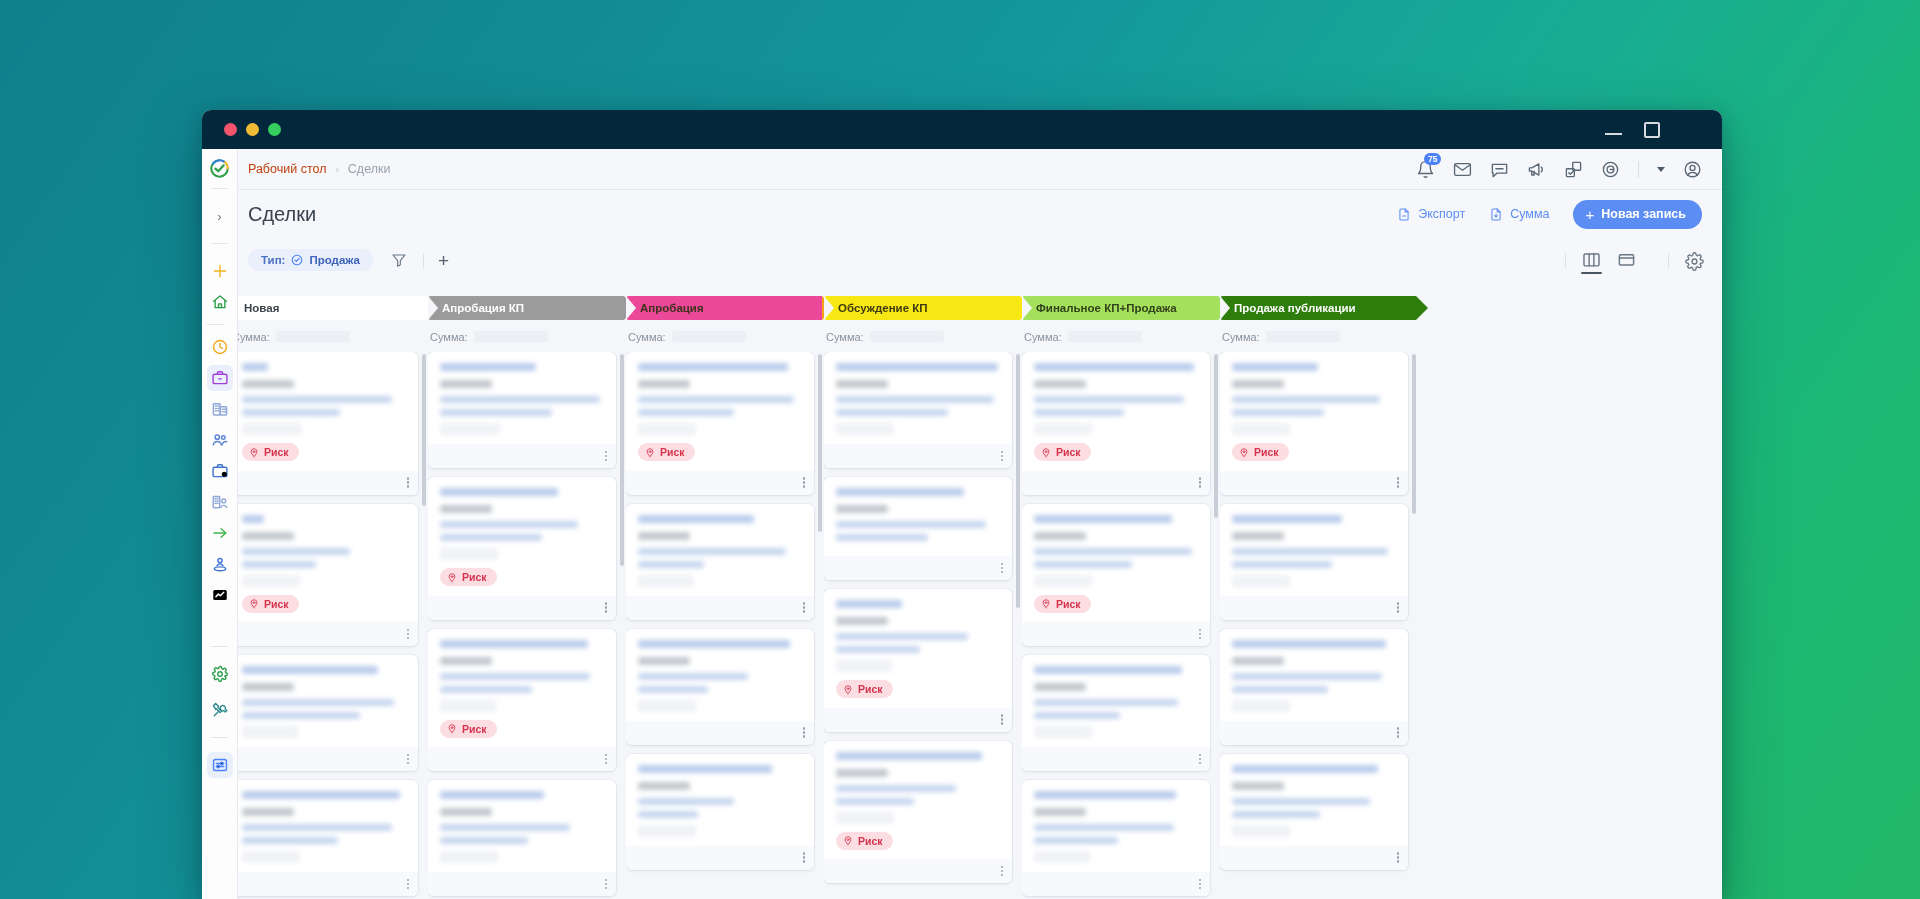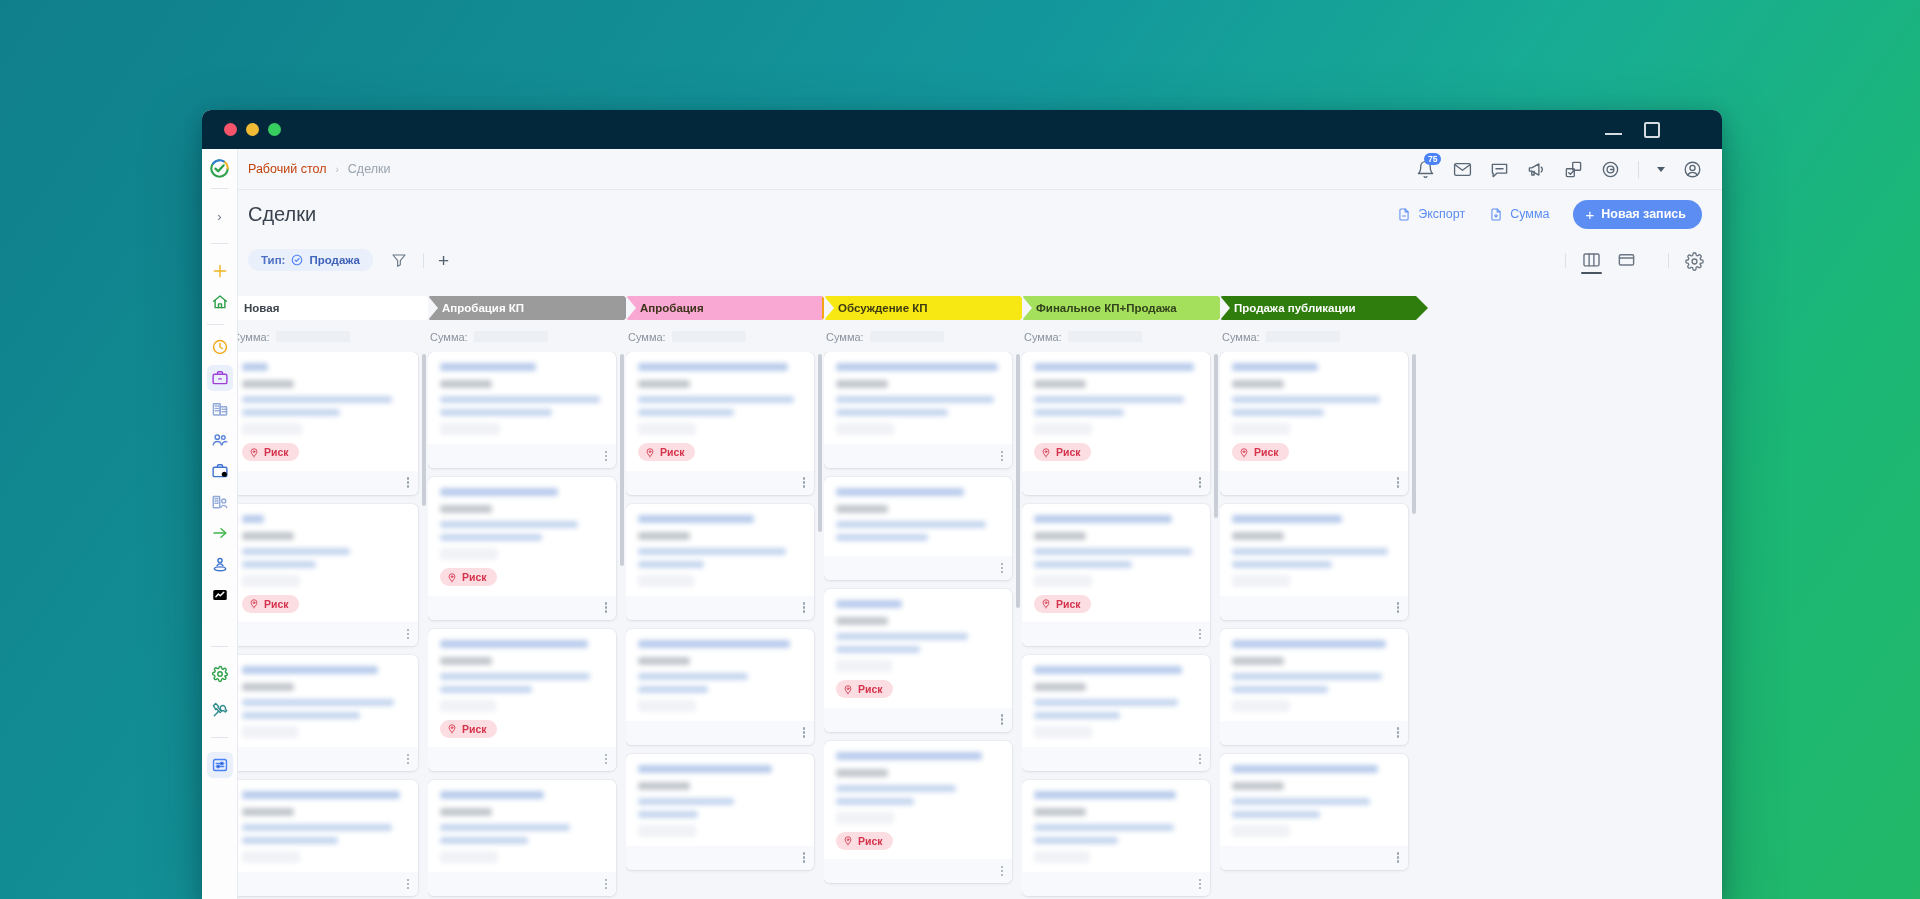--- a/index.html
+++ b/index.html
@@ -454,21 +454,21 @@
                   <i></i>
                   <i></i>
                   <i></i>
                 </div>
               </div>
             </div>
             <div class="col-scroll" style="top: 2px; height: 212px;"></div>
           </div>
         </div>
         <div class="col">
-          <div class="stage" style="background: #f9a8d4; color: rgb(61, 51, 25);">
+          <div class="stage" style="background: #ec4899; color: rgb(61, 51, 25);">
             <span class="notch"></span>
             <span class="stage-label">Апробация</span>
             <span class="arrow-r" style="border-left: 12px solid rgb(246, 161, 23);"></span>
           </div>
           <div class="summa">
             <span>Сумма:</span>
             <span class="blurbox"></span>
           </div>
           <div class="cards">
             <div class="card">

